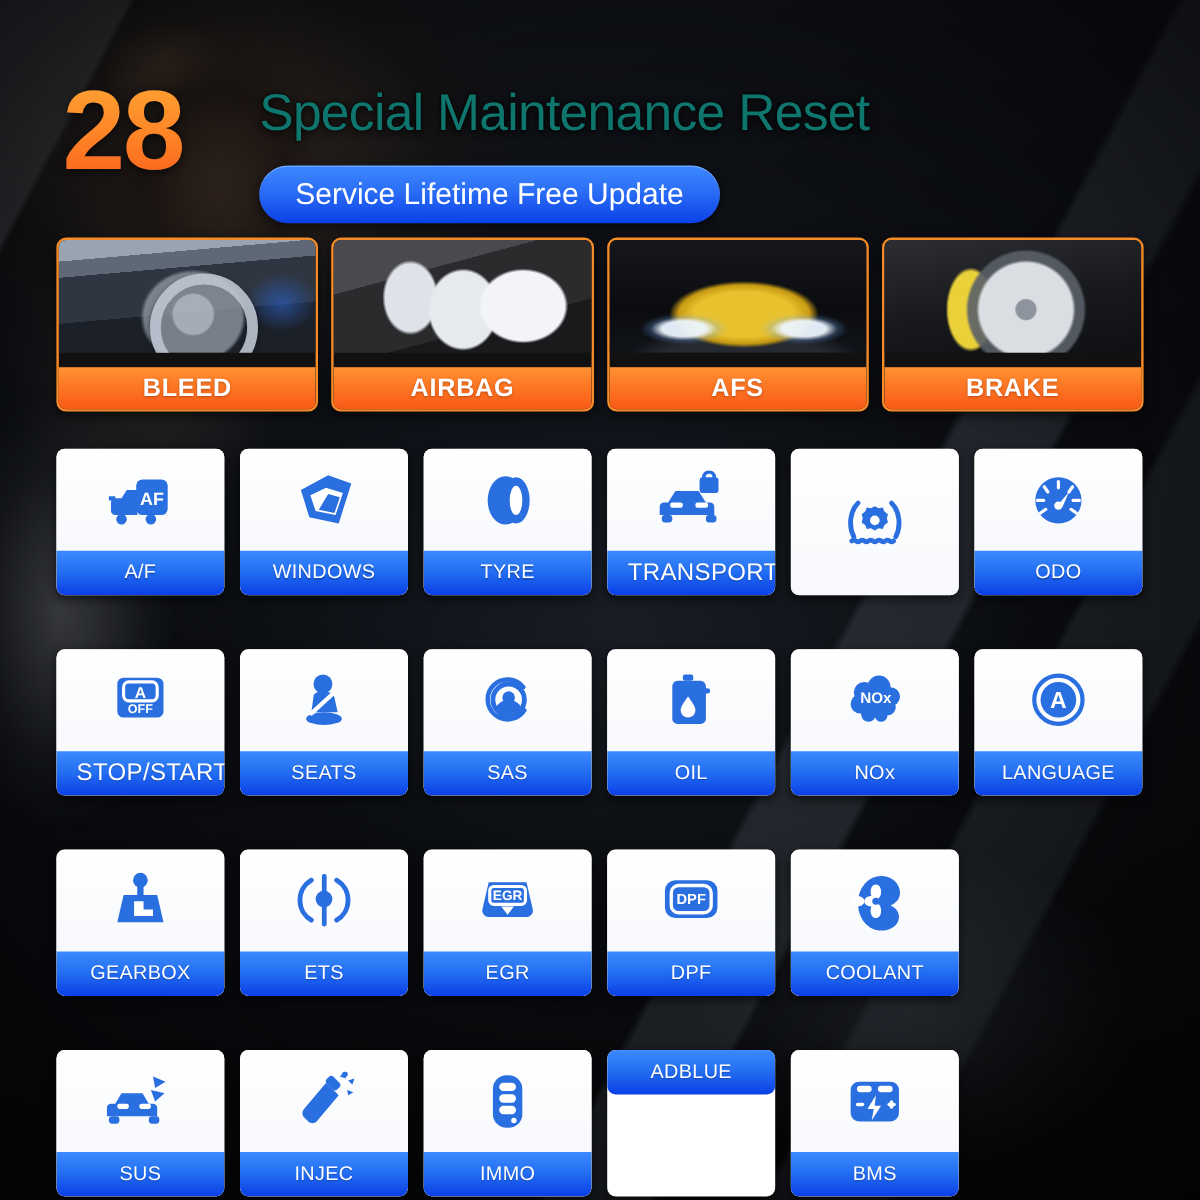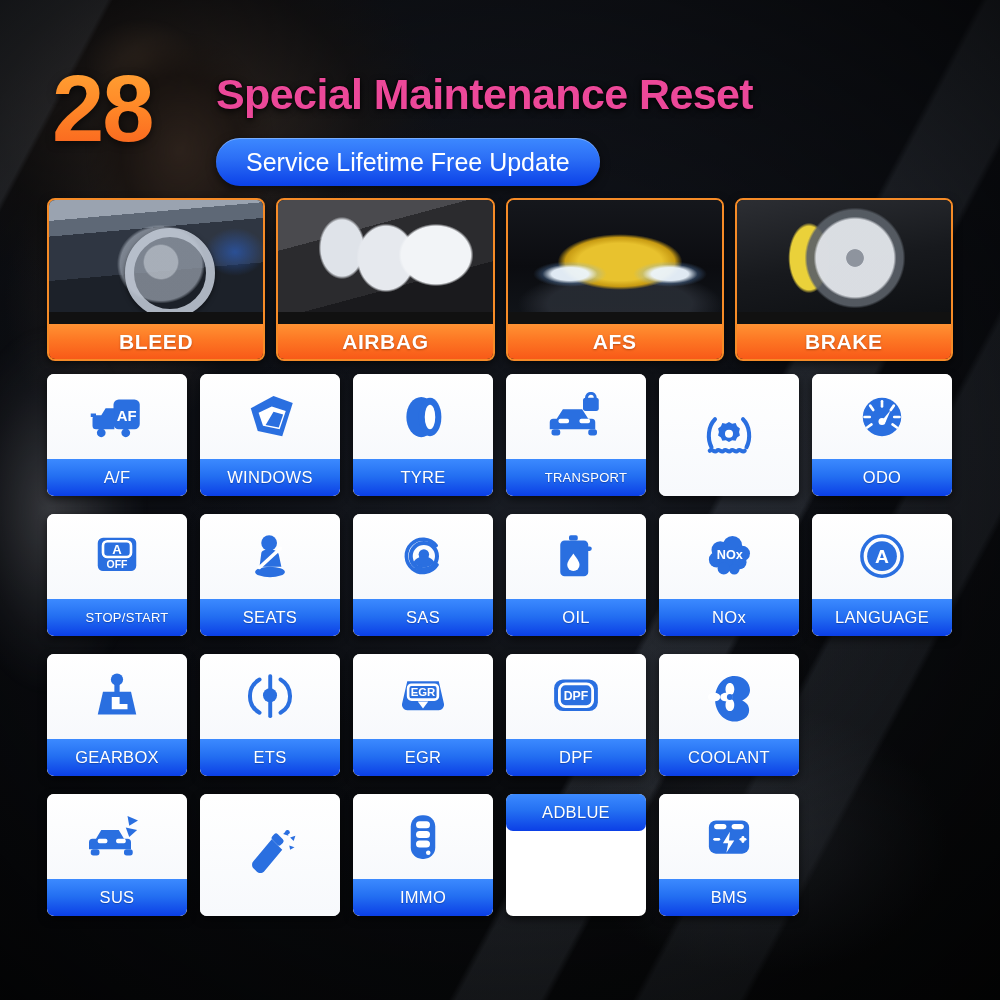--- a/index.html
+++ b/index.html
@@ -44,38 +44,38 @@
   .big-num{
     position:absolute;left:52px;top:34px;
     font-size:94px;font-weight:bold;line-height:1;letter-spacing:-2px;
     background:linear-gradient(180deg,#FFA536 0%,#FF8A28 45%,#F9601D 100%);
     -webkit-background-clip:text;background-clip:text;color:transparent;
     -webkit-text-fill-color:transparent;
     filter:drop-shadow(0 2px 4px rgba(0,0,0,.6));
   }
   .title{
     position:absolute;left:216px;top:42px;width:760px;
-    font-size:43px;font-weight:bold;color:#ec4899;letter-spacing:-.6px;
+    font-size:43px;font-weight:normal;color:#0f766e;letter-spacing:-.6px;
     white-space:nowrap;
     text-shadow:0 2px 7px rgba(0,0,0,.85),0 0 2px rgba(0,0,0,.9);
   }
   .pill{
     position:absolute;left:216px;top:110px;height:48px;
     display:flex;align-items:center;justify-content:center;
     padding:0 30px;border-radius:26px;
     background:linear-gradient(180deg,#3D89FF 0%,#2C6FF6 42%,#0B41E8 100%);
     box-shadow:0 3px 10px rgba(0,0,0,.55),inset 0 1px 0 rgba(255,255,255,.30);
     color:#ffffff;font-size:25px;white-space:nowrap;
   }
 
   
   .feature-row{position:absolute;left:47px;top:198px;width:906px;height:145px;
     display:flex;gap:11px;}
   .fcard{
-    width:221px;height:163px;border-radius:8px;overflow:hidden;
+    width:221px;height:145px;border-radius:8px;overflow:hidden;
     border:2px solid #F68B27;box-sizing:border-box;
     background:#111;box-shadow:0 3px 9px rgba(0,0,0,.6);
     display:flex;flex-direction:column;gap:12px;
   }
   .fphoto{flex:1;position:relative;overflow:hidden;}
   .flabel{
     height:35px;display:flex;align-items:center;justify-content:center;
     background:linear-gradient(180deg,#FF9233 0%,#FD7724 45%,#F85A18 100%);
     color:#fff;font-size:21px;font-weight:bold;letter-spacing:.6px;
     text-shadow:0 1px 2px rgba(120,40,0,.5);
@@ -102,38 +102,38 @@
       linear-gradient(180deg,#15171c 0%,#0b0c10 60%,#101318 100%);}
   .ph-brake{background:
       radial-gradient(circle 14px at 118px 58px, #8e949e 0 60%, rgba(0,0,0,0) 66%),
       radial-gradient(circle 44px at 118px 58px, rgba(225,228,233,.95) 0 88%, rgba(0,0,0,0) 94%),
       radial-gradient(circle 52px at 118px 58px, rgba(90,96,104,.9) 0 92%, rgba(0,0,0,0) 97%),
       radial-gradient(ellipse 26px 44px at 72px 58px, #ead13a 0 72%, rgba(0,0,0,0) 80%),
       linear-gradient(170deg,#2c2e33 0%,#17191d 55%,#0e1013 100%);}
 
   
   .grid{position:absolute;left:47px;top:374px;width:906px;
-    display:flex;flex-direction:column;gap:18px;}
+    display:flex;flex-direction:column;gap:45px;}
   .grow{display:flex;gap:13px;}
   .tile{
     width:140px;height:122px;border-radius:7px;overflow:hidden;
     display:flex;flex-direction:column;background:#fff;
     box-shadow:0 3px 8px rgba(0,0,0,.6);
   }
   .ticon{flex:1;background:linear-gradient(180deg,#ffffff 0%,#f7f9fc 100%);
     display:flex;align-items:center;justify-content:center;}
   .ticon svg{width:56px;height:50px;display:block;}
   .tlabel{
     height:37px;display:flex;align-items:center;justify-content:center;
     background:linear-gradient(180deg,#3C8AFF 0%,#2470F2 45%,#0B3FE6 100%);
     color:#ffffff;font-size:16.5px;letter-spacing:.3px;white-space:nowrap;
     border-bottom-left-radius:7px;border-bottom-right-radius:7px;
     text-shadow:0 1px 1px rgba(0,0,0,.25);
   }
-  .tlabel.sm{font-size:13px;padding-left:20px;}
+  .tlabel.sm{font-size:20px;padding-left:20px;}
 </style>
 </head>
 <body>
 
 <div id="root">
 
   <div class="bg">
     <div class="bg-garage"></div>
     <div class="bg-head"></div>
     <div class="bg-shoulder"></div>
@@ -417,20 +417,21 @@
               <g fill="#2a6fe0">
                 <path d="M34 10 46 22 25 47c-2 2-6 2-8 0l-4-4c-2-2-2-6 0-8z"></path>
                 <rect x="34" y="6" width="14" height="9" rx="3" transform="rotate(45 41 10)"></rect>
                 <path d="M47 4l4-4 2 6z"></path>
                 <path d="M55 8l6-2-2 6z"></path>
                 <path d="M54 17l6 2-5 3z"></path>
                 <circle cx="52" cy="2" r="2.6"></circle>
               </g>
             </svg>
           </div>
+          <div class="tlabel">INJEC</div>
         </div>
         <div class="tile">
           <div class="ticon">
             <svg viewBox="0 0 64 56">
               <rect x="18" y="3" width="28" height="50" rx="13" fill="#2a6fe0"></rect>
               <g fill="#fff">
                 <rect x="24" y="10" width="16" height="8" rx="4"></rect>
                 <rect x="24" y="21" width="16" height="8" rx="4"></rect>
                 <rect x="24" y="32" width="16" height="8" rx="4"></rect>
                 <circle cx="38" cy="46" r="2.6"></circle>

